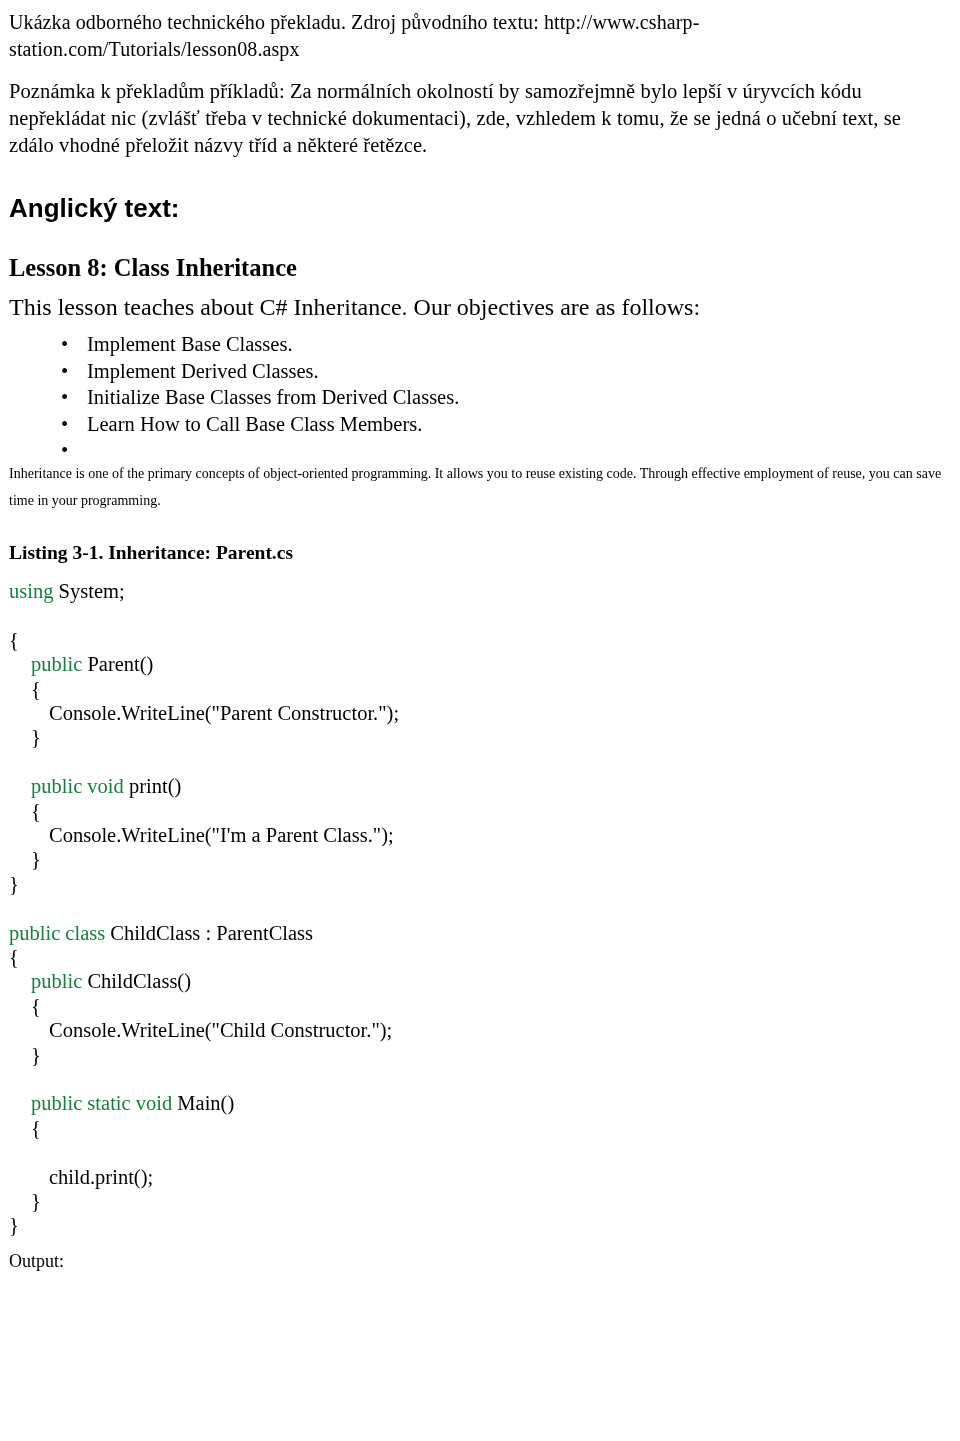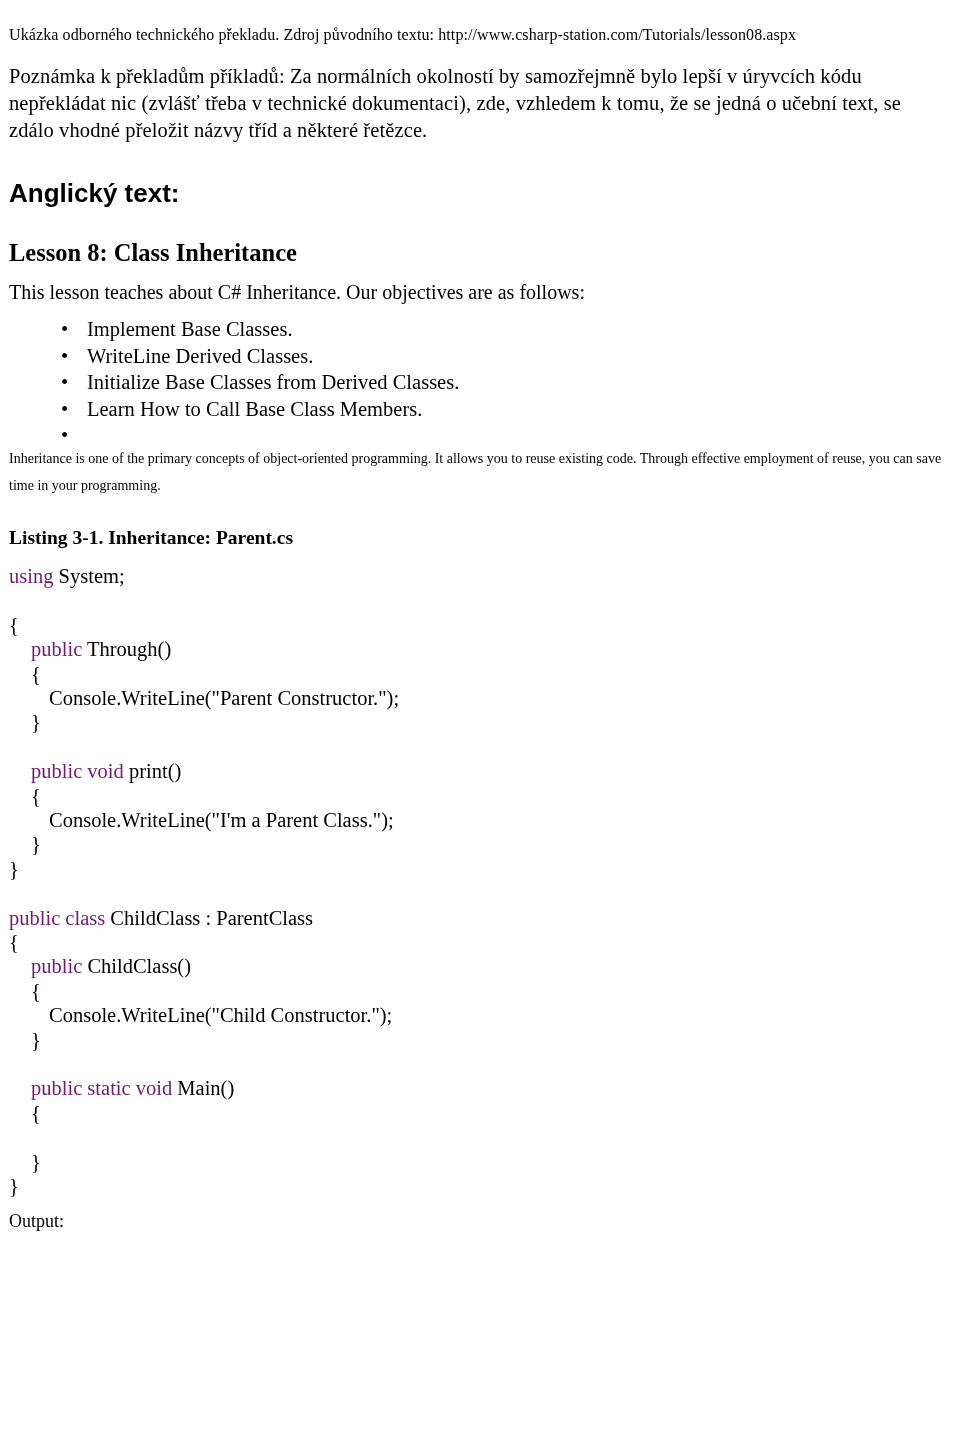--- a/index.html
+++ b/index.html
@@ -21,23 +21,23 @@
     height: 1441px;
     padding: 0;
     box-sizing: border-box;
   }
   .inner {
     padding: 9px 14px 0 9px;
   }
 
   
   .source-note {
-    font-size: 16px;
+    font-size: 20px;
     line-height: 27px;
-    margin: 12px 0 0 0;
+    margin: 0 0 0 0;
     letter-spacing: 0.1px;
   }
   .translator-note {
     font-size: 20.5px;
     line-height: 27px;
     margin: 15px 0 0 0;
     letter-spacing: 0.1px;
   }
 
   
@@ -52,21 +52,21 @@
   
   .lesson-title {
     font-family: "Liberation Serif", "DejaVu Serif", serif;
     font-weight: bold;
     font-size: 24.5px;
     line-height: 28px;
     margin: 31px 0 0 0;
   }
 
   .intro-line {
-    font-size: 20px;
+    font-size: 24px;
     line-height: 26px;
     margin: 12px 0 0 0;
   }
 
   
   .objectives {
     list-style: none;
     margin: 11px 0 0 0;
     padding: 0;
   }
@@ -107,21 +107,21 @@
     line-height: 24.4px;
   }
   .code-line {
     white-space: pre;
     min-height: 24.4px;
   }
   .code-line.blank {
     height: 24.4px;
   }
   .kw {
-    color: #701a75;
+    color: #15803d;
   }
   .indent-1 { padding-left: 22px; }
   .indent-2 { padding-left: 40px; }
 
   
   .output-label {
     font-size: 18px;
     line-height: 26px;
     margin: 10px 0 0 0;
   }
@@ -147,55 +147,56 @@
     <p class="translator-note">Poznámka k překladům příkladů: Za normálních okolností by samozřejmně bylo lepší v úryvcích kódu nepřekládat nic (zvlášť třeba v technické dokumentaci), zde, vzhledem k tomu, že se jedná o učební text, se zdálo vhodné přeložit názvy tříd a některé řetězce.</p>
 
     <h1 class="section-heading">Anglický text:</h1>
 
     <h2 class="lesson-title">Lesson 8: Class Inheritance</h2>
 
     <p class="intro-line">This lesson teaches about C# Inheritance. Our objectives are as follows:</p>
 
     <ul class="objectives">
         <li><span class="bullet">•</span><span>Implement Base Classes.</span></li>
-        <li><span class="bullet">•</span><span>WriteLine Derived Classes.</span></li>
+        <li><span class="bullet">•</span><span>Implement Derived Classes.</span></li>
         <li><span class="bullet">•</span><span>Initialize Base Classes from Derived Classes.</span></li>
         <li><span class="bullet">•</span><span>Learn How to Call Base Class Members.</span></li>
         <li><span class="bullet">•</span></li>
       </ul>
 
     <p class="body-paragraph">Inheritance is one of the primary concepts of object-oriented programming. It allows you to reuse existing code. Through effective employment of reuse, you can save time in your programming.</p>
 
     <p class="listing-caption">Listing 3-1. Inheritance: Parent.cs</p>
 
     <div class="code-block">
         <div class="code-line"><span class="kw">using</span><span> System;</span></div>
         <div class="code-line blank">&nbsp;</div>
         <div class="code-line"><span>{</span></div>
-        <div class="code-line indent-1"><span class="kw">public</span><span> Through()</span></div>
+        <div class="code-line indent-1"><span class="kw">public</span><span> Parent()</span></div>
         <div class="code-line indent-1"><span>{</span></div>
         <div class="code-line indent-2"><span>Console.WriteLine("Parent Constructor.");</span></div>
         <div class="code-line indent-1"><span>}</span></div>
         <div class="code-line blank">&nbsp;</div>
         <div class="code-line indent-1"><span class="kw">public void</span><span> print()</span></div>
         <div class="code-line indent-1"><span>{</span></div>
         <div class="code-line indent-2"><span>Console.WriteLine("I'm a Parent Class.");</span></div>
         <div class="code-line indent-1"><span>}</span></div>
         <div class="code-line"><span>}</span></div>
         <div class="code-line blank">&nbsp;</div>
         <div class="code-line"><span class="kw">public class</span><span> ChildClass : ParentClass</span></div>
         <div class="code-line"><span>{</span></div>
         <div class="code-line indent-1"><span class="kw">public</span><span> ChildClass()</span></div>
         <div class="code-line indent-1"><span>{</span></div>
         <div class="code-line indent-2"><span>Console.WriteLine("Child Constructor.");</span></div>
         <div class="code-line indent-1"><span>}</span></div>
         <div class="code-line blank">&nbsp;</div>
         <div class="code-line indent-1"><span class="kw">public static void</span><span> Main()</span></div>
         <div class="code-line indent-1"><span>{</span></div>
         <div class="code-line blank">&nbsp;</div>
+        <div class="code-line indent-2"><span>child.print();</span></div>
         <div class="code-line indent-1"><span>}</span></div>
         <div class="code-line"><span>}</span></div>
       </div>
 
     <p class="output-label">Output:</p>
 
 
   </div>
 </div>
 

